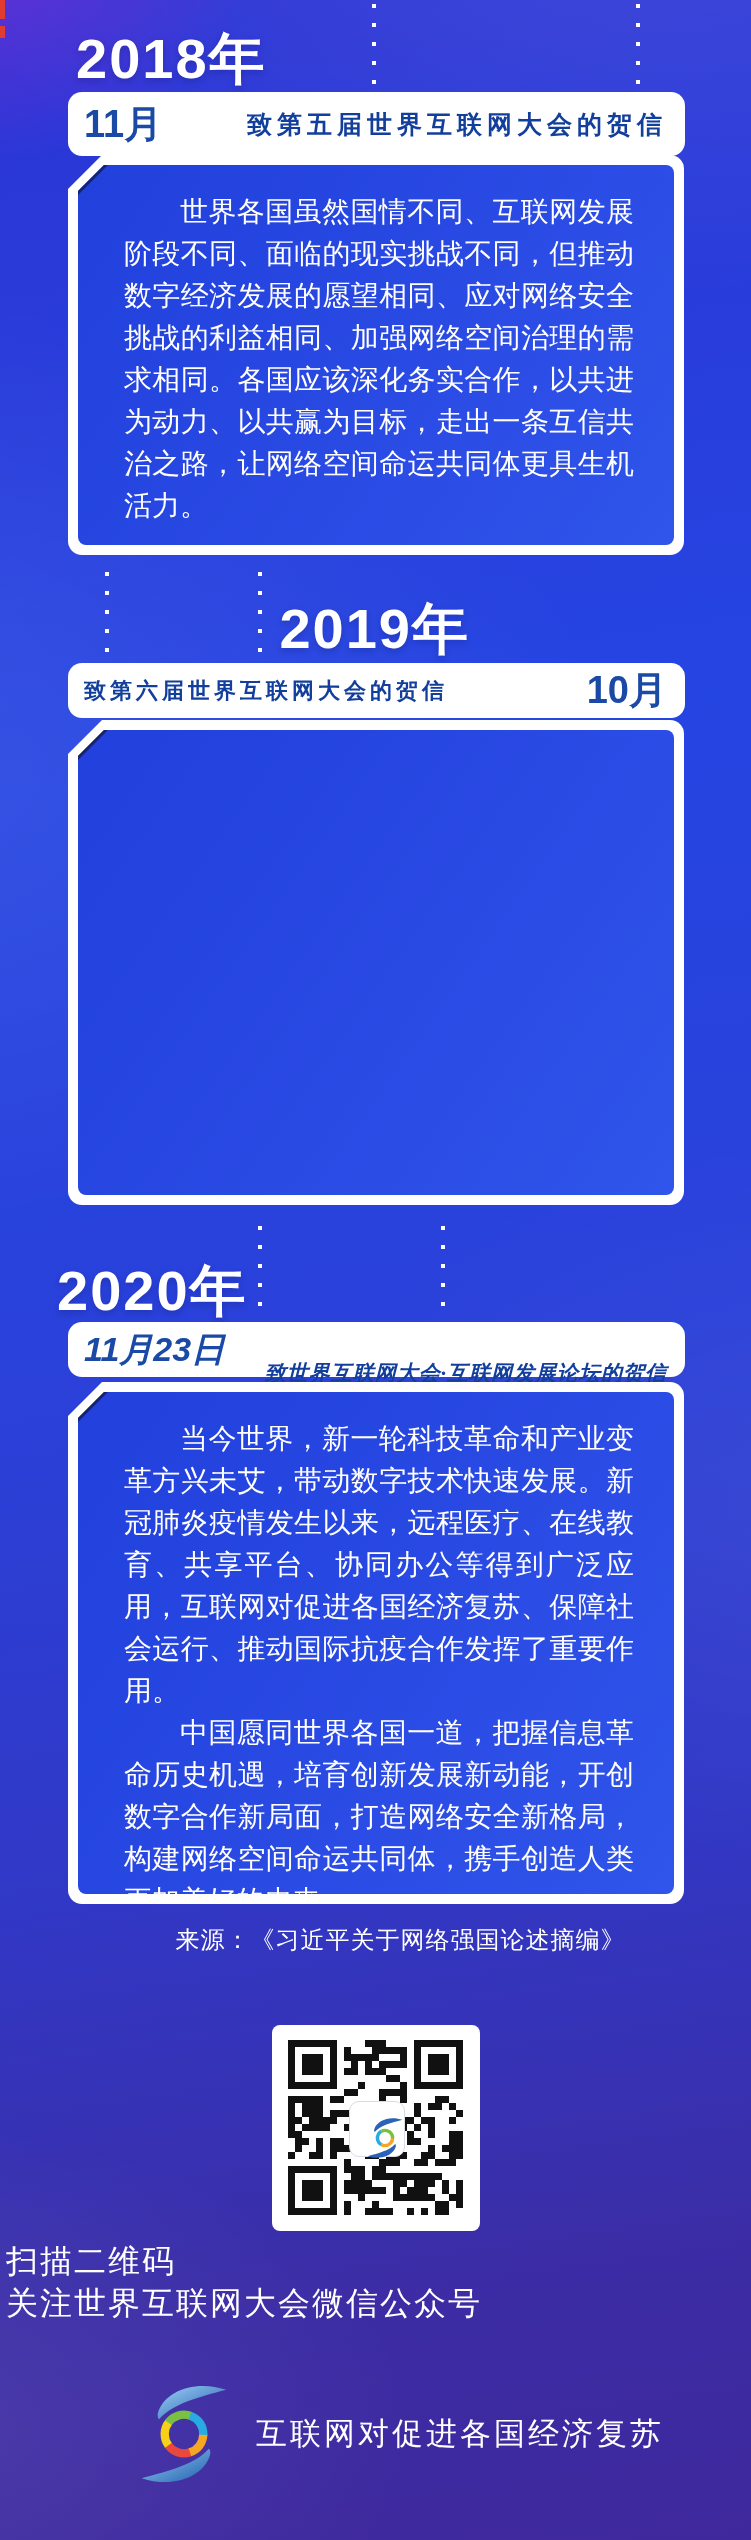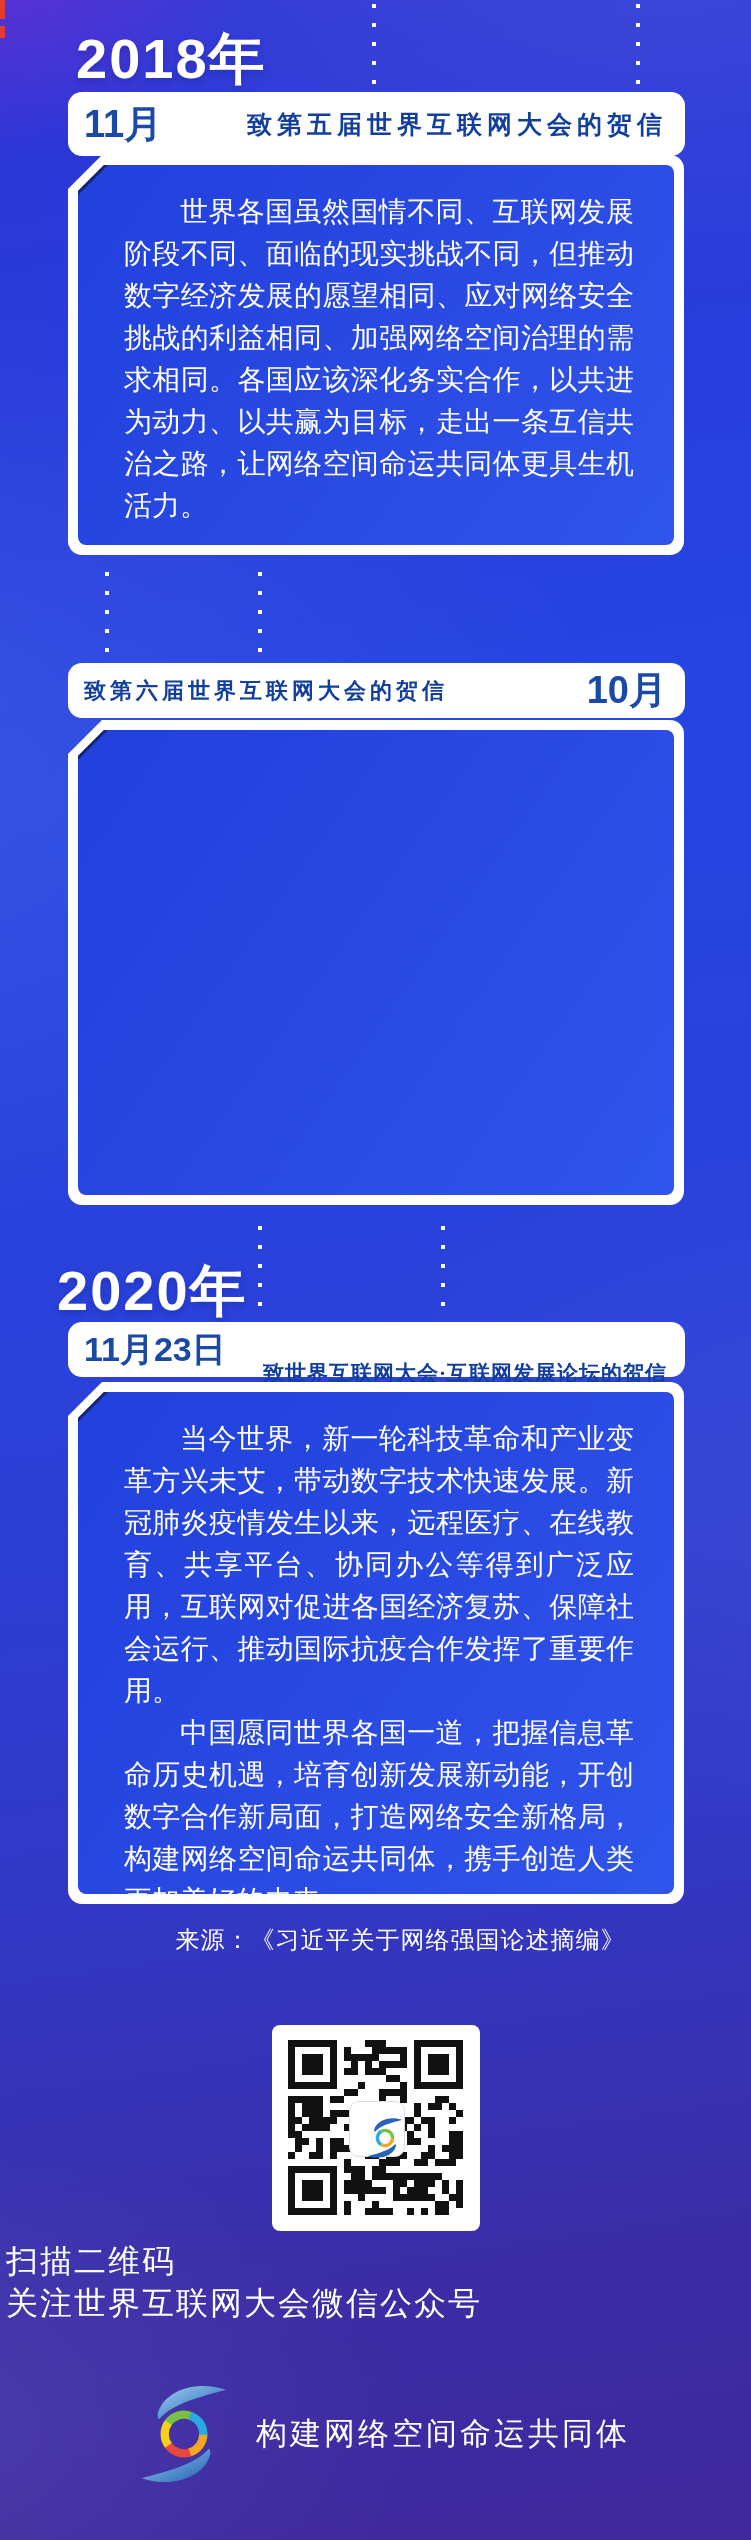--- a/index.html
+++ b/index.html
@@ -32,21 +32,21 @@
         text-shadow:0 3px 6px rgba(10,20,90,.25);white-space:nowrap;}
   .year-1{left:76px;top:22px;}
   .year-2{right:281px;top:592px;}
   .year-3{left:57px;top:1254px;}
   
   .bar{position:absolute;left:68px;width:617px;background:#ffffff;border-radius:14px;
        display:flex;align-items:center;justify-content:space-between;
        padding:0 18px 0 16px;box-sizing:border-box;}
   .bar-1{top:92px;height:64px;}
   .bar-2{top:663px;height:55px;}
-  .bar-3{top:1322px;height:55px;}
+  .bar-3{top:1322px;height:55px;font-style:italic;}
   .date{color:#1a4aa5;font-weight:900;white-space:nowrap;}
   .bar-1 .date{font-size:38px;}
   .bar-2 .date{font-size:38px;}
   .bar-3 .date{font-size:34px;}
   .bar-title{color:#133f9c;font-family:"Liberation Serif","DejaVu Serif",serif;
              font-weight:700;white-space:nowrap;}
   .bar-1 .bar-title{font-size:25px;letter-spacing:5px;}
   .bar-2 .bar-title{font-size:22px;letter-spacing:4px;}
   .bar-3 .bar-title{font-size:21px;letter-spacing:1px;margin-top:47px;}
   
@@ -100,20 +100,21 @@
       <div class="fold"></div>
       <div class="card-text">
         <p>世界各国虽然国情不同、互联网发展阶段不同、面临的现实挑战不同，但推动数字经济发展的愿望相同、应对网络安全挑战的利益相同、加强网络空间治理的需求相同。各国应该深化务实合作，以共进为动力、以共赢为目标，走出一条互信共治之路，让网络空间命运共同体更具生机活力。</p>
         <p></p>
       </div>
     </div>
   </div>
 
   <div class="dots d2a"></div>
   <div class="dots d2b"></div>
+  <div class="year year-2">2019年</div>
   <div class="bar bar-2">
     <span class="bar-title">致第六届世界互联网大会的贺信</span>
     <span class="date">10月</span>
   </div>
   <div class="card card-2">
     <div class="card-inner">
       <div class="fold"></div>
     </div>
   </div>
 
@@ -363,16 +364,16 @@
         </linearGradient>
       </defs>
       <path d="M96 6 C64 -5 30 6 22 30 C21 33 21 36 23 38 C38 21 66 14 96 6 Z" fill="url(#swoosh-grad)"></path>
       <path d="M4 102 C36 113 70 102 78 78 C79 75 79 72 77 70 C62 87 34 94 4 102 Z" fill="url(#swoosh-grad)"></path>
       <circle cx="50" cy="54" r="21" fill="none" stroke="#f5a623" stroke-width="9" stroke-dasharray="27 105"></circle>
       <circle cx="50" cy="54" r="21" fill="none" stroke="#e8483f" stroke-width="9" stroke-dasharray="27 105" transform="rotate(72 50 54)"></circle>
       <circle cx="50" cy="54" r="21" fill="none" stroke="#f7d117" stroke-width="9" stroke-dasharray="27 105" transform="rotate(144 50 54)"></circle>
       <circle cx="50" cy="54" r="21" fill="none" stroke="#7ac143" stroke-width="9" stroke-dasharray="27 105" transform="rotate(216 50 54)"></circle>
       <circle cx="50" cy="54" r="21" fill="none" stroke="#29abe2" stroke-width="9" stroke-dasharray="27 105" transform="rotate(288 50 54)"></circle>
     </svg>
-    <span class="credit">构建网络空间命运共同体</span>
+    <span class="credit">互联网对促进各国经济复苏</span>
   </div>
 
 </div>
 
 </body></html>

